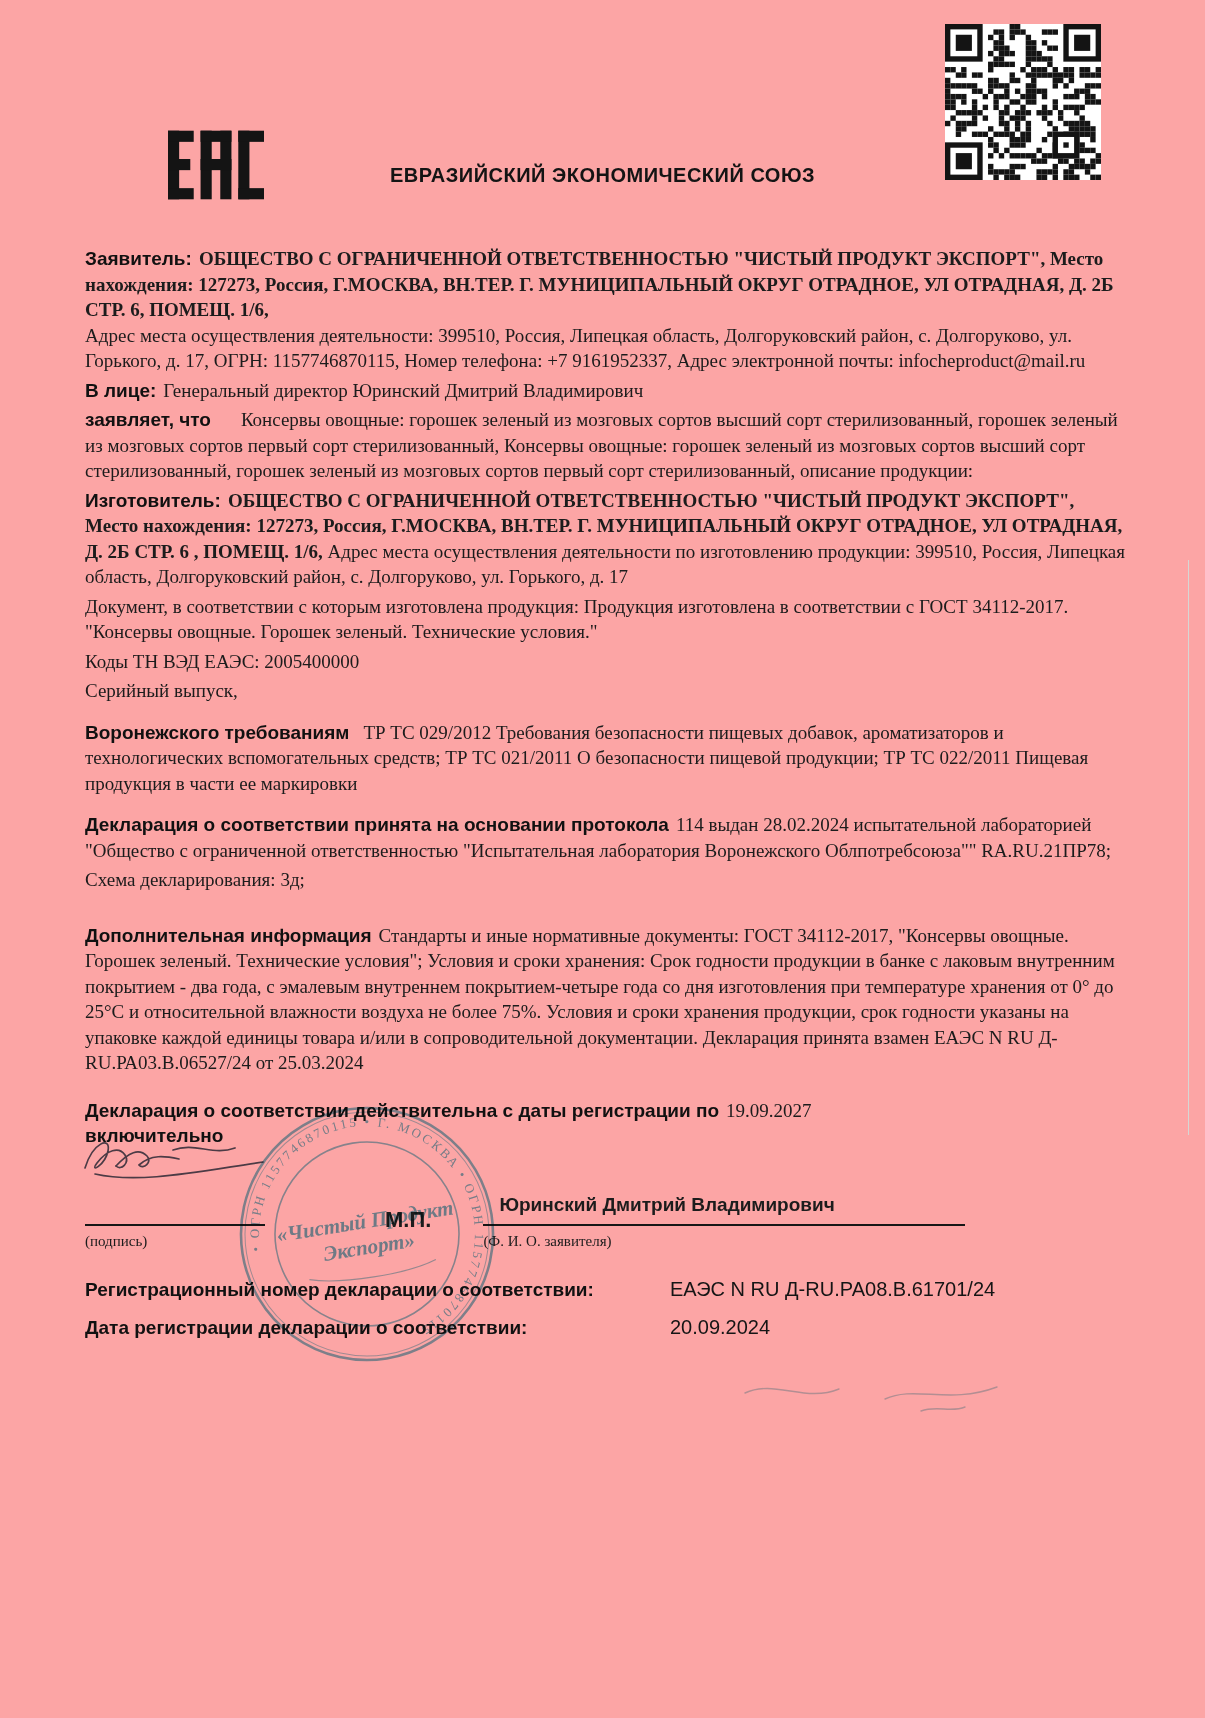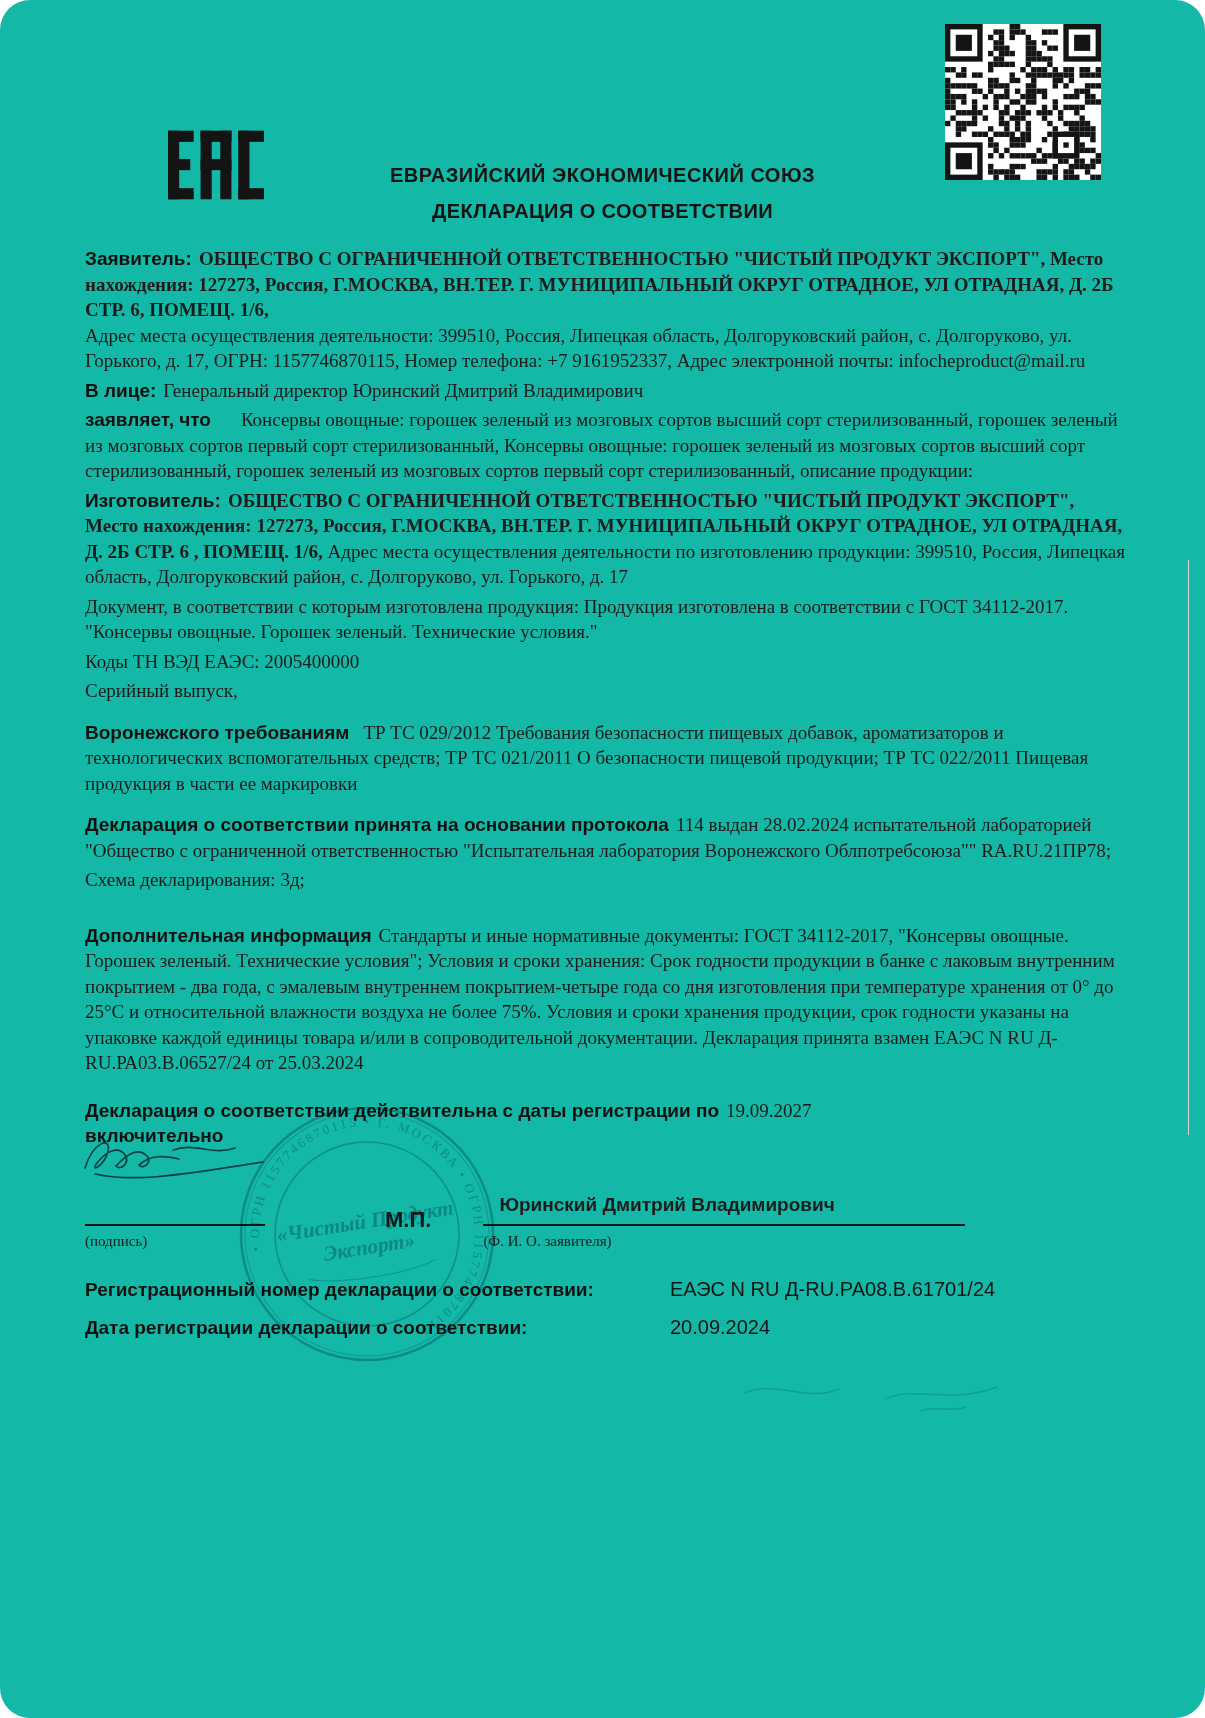--- a/index.html
+++ b/index.html
@@ -1,23 +1,22 @@
 <!DOCTYPE html>
 <html><head>
 <meta charset="utf-8">
 <style>
   html,body{margin:0;padding:0;background:#ffffff;}
   .page{
     position:relative;
     width:1205px;height:1718px;
-    background:#14b8a6;
+    background:#fca5a5;
     font-family:"Liberation Serif", serif;
     color:#1c1c1c;
     overflow:hidden;
-    border-radius:30px;
   }
   
   .eac-logo{position:absolute;left:168px;top:126px;}
   
   .qr{position:absolute;left:945px;top:24px;background:#fff;}
   
   .hdr{position:absolute;left:0;width:1205px;text-align:center;
        font-family:"Liberation Sans", sans-serif;font-weight:700;font-size:20px;color:#141414;}
   .hdr1{top:164px;letter-spacing:0.5px;}
   .hdr2{top:200px;letter-spacing:0.4px;}
@@ -396,21 +395,20 @@
       <rect x="129.10344827586206" y="10.758620689655173" width="16.137931034482758" height="16.137931034482758" fill="#141414"></rect>
       <rect x="0" y="118.3448275862069" width="37.6551724137931" height="37.6551724137931" fill="#141414"></rect>
       <rect x="5.379310344827586" y="123.72413793103449" width="26.896551724137932" height="26.896551724137932" fill="#ffffff"></rect>
       <rect x="10.758620689655173" y="129.10344827586206" width="16.137931034482758" height="16.137931034482758" fill="#141414"></rect>
       <rect x="107.58620689655173" y="107.58620689655173" width="26.896551724137932" height="26.896551724137932" fill="#141414"></rect>
       <rect x="112.96551724137932" y="112.96551724137932" width="16.137931034482758" height="16.137931034482758" fill="#ffffff"></rect>
       <rect x="118.3448275862069" y="118.3448275862069" width="5.379310344827586" height="5.379310344827586" fill="#141414"></rect>
     </svg>
 
   <div class="hdr hdr1">ЕВРАЗИЙСКИЙ ЭКОНОМИЧЕСКИЙ СОЮЗ</div>
-  <div class="hdr hdr2">ДЕКЛАРАЦИЯ О СООТВЕТСТВИИ</div>
 
   <div class="content">
 
     <p>
       <span class="lbl">Заявитель:</span><span class="bserif">ОБЩЕСТВО С ОГРАНИЧЕННОЙ ОТВЕТСТВЕННОСТЬЮ "ЧИСТЫЙ ПРОДУКТ ЭКСПОРТ", Место нахождения: 127273, Россия, Г.МОСКВА, ВН.ТЕР. Г. МУНИЦИПАЛЬНЫЙ ОКРУГ ОТРАДНОЕ, УЛ ОТРАДНАЯ, Д. 2Б СТР. 6, ПОМЕЩ. 1/6,</span><br>
       <span>Адрес места осуществления деятельности: 399510, Россия, Липецкая область, Долгоруковский район, с. Долгоруково, ул. Горького, д. 17, ОГРН: 1157746870115, Номер телефона: +7 9161952337, Адрес электронной почты: infocheproduct@mail.ru</span>
     </p>
 
     <p>
       <span class="lbl">В лице:</span><span>Генеральный директор Юринский Дмитрий Владимирович</span>

